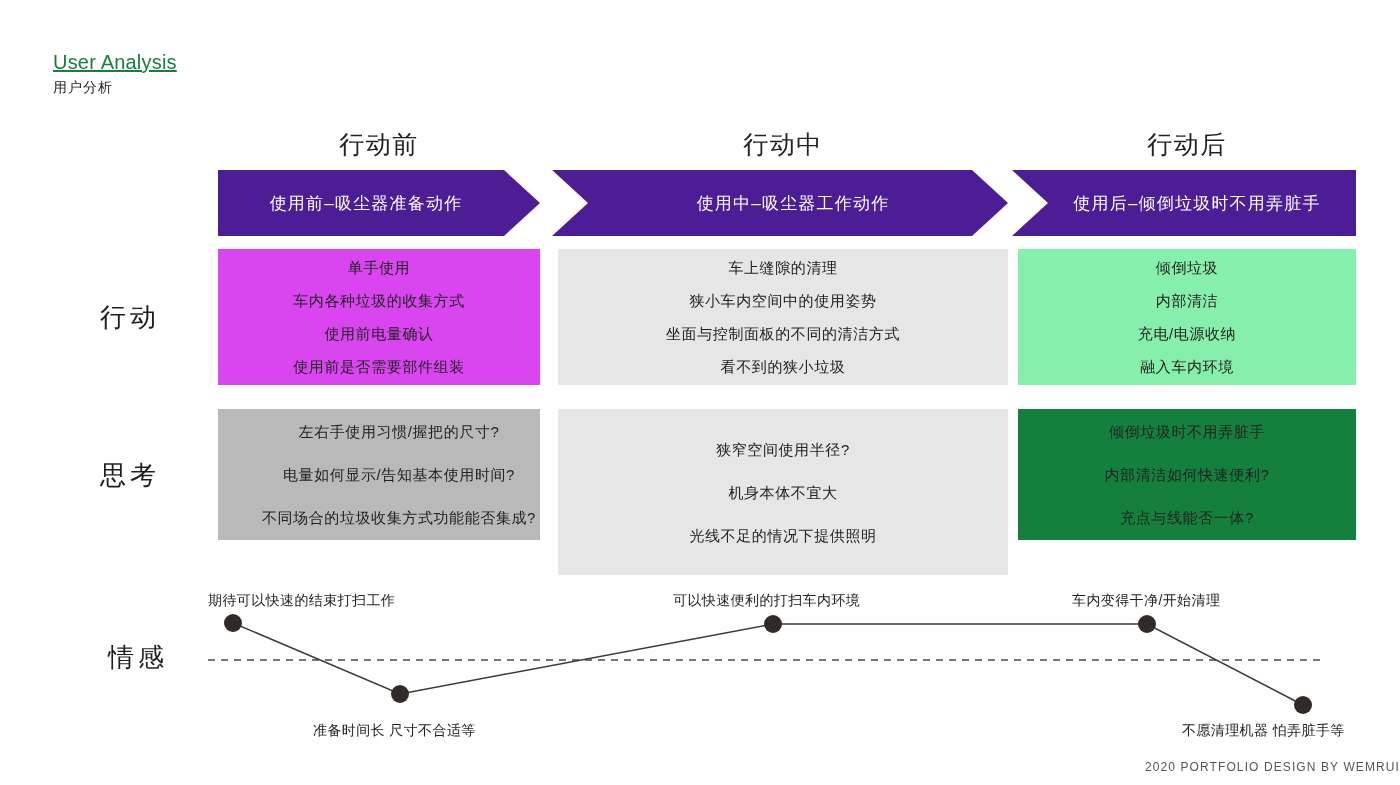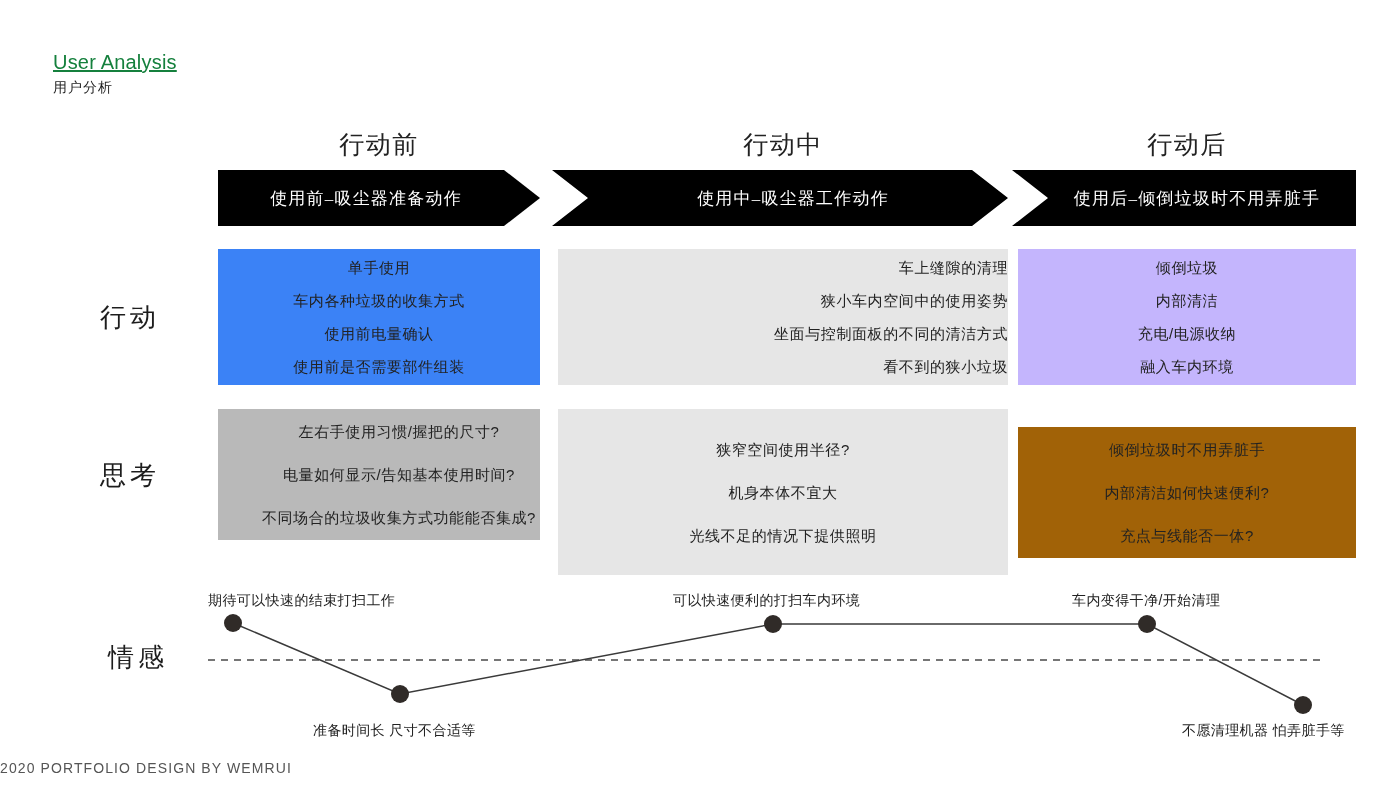--- a/index.html
+++ b/index.html
@@ -46,27 +46,26 @@
     color: #222222;
     letter-spacing: 1.5px;
     text-align: center;
     white-space: nowrap;
   }
 
   
   .banner {
     position: absolute;
     top: 170px;
-    height: 56px;
-    background: #000000;
+    height: 66px;
+    background: #4c1d95;
     display: flex;
     align-items: center;
     justify-content: center;
     box-sizing: border-box;
-    font-family: Liberation Serif, serif;
   }
   .banner .banner-label {
     font-size: 17px;
     color: #ffffff;
     letter-spacing: 1.2px;
     white-space: nowrap;
   }
   .banner.first {
     -webkit-clip-path: polygon(0 0, calc(100% - 36px) 0, 100% 50%, calc(100% - 36px) 100%, 0 100%);
     clip-path: polygon(0 0, calc(100% - 36px) 0, 100% 50%, calc(100% - 36px) 100%, 0 100%);
@@ -138,22 +137,22 @@
     white-space: nowrap;
     line-height: 1;
   }
 
   
   #footer {
     position: absolute;
     left: 0;
     top: 760px;
     width: 1400px;
-    text-align: left;
-    font-size: 14px;
+    text-align: right;
+    font-size: 12px;
     letter-spacing: 1.1px;
     color: #555555;
   }
 </style>
 </head>
 <body>
 
 <div id="header">
   <div class="en">User Analysis</div>
   <div class="cn">用户分析</div>
@@ -170,50 +169,50 @@
   <span class="banner-label">使用中–吸尘器工作动作</span>
 </div>
 <div class="banner last" style="left:1012px; width:344px;">
   <span class="banner-label">使用后–倾倒垃圾时不用弄脏手</span>
 </div>
 
 <div class="row-label" id="label-action">行动</div>
 <div class="row-label" id="label-think">思考</div>
 <div class="row-label" id="label-emotion">情感</div>
 
-<div class="cell rows4 tone-dark" style="left: 218px; top: 249px; width: 322px; height: 136px; background: #3b82f6;">
+<div class="cell rows4 tone-dark" style="left: 218px; top: 249px; width: 322px; height: 136px; background: #d946ef;">
   <div class="line">单手使用</div>
   <div class="line">车内各种垃圾的收集方式</div>
   <div class="line">使用前电量确认</div>
   <div class="line">使用前是否需要部件组装</div>
 </div>
-<div class="cell rows4 tone-mid" style="left: 558px; top: 249px; width: 450px; height: 136px; background: rgb(230, 230, 230); align-items: flex-end;">
+<div class="cell rows4 tone-mid" style="left: 558px; top: 249px; width: 450px; height: 136px; background: rgb(230, 230, 230);">
   <div class="line">车上缝隙的清理</div>
   <div class="line">狭小车内空间中的使用姿势</div>
   <div class="line">坐面与控制面板的不同的清洁方式</div>
   <div class="line">看不到的狭小垃圾</div>
 </div>
-<div class="cell rows4 tone-light" style="left: 1018px; top: 249px; width: 338px; height: 136px; background: #c4b5fd;">
+<div class="cell rows4 tone-light" style="left: 1018px; top: 249px; width: 338px; height: 136px; background: #86efac;">
   <div class="line">倾倒垃圾</div>
   <div class="line">内部清洁</div>
   <div class="line">充电/电源收纳</div>
   <div class="line">融入车内环境</div>
 </div>
 
 <div class="cell rows3 tone-dark" style="left: 218px; top: 409px; width: 322px; height: 131px; background: rgb(185, 185, 185); padding-left: 40px;">
   <div class="line">左右手使用习惯/握把的尺寸?</div>
   <div class="line">电量如何显示/告知基本使用时间?</div>
   <div class="line">不同场合的垃圾收集方式功能能否集成?</div>
 </div>
 <div class="cell rows3 tone-mid" style="left: 558px; top: 409px; width: 450px; height: 166px; background: rgb(230, 230, 230);">
   <div class="line">狭窄空间使用半径?</div>
   <div class="line">机身本体不宜大</div>
   <div class="line">光线不足的情况下提供照明</div>
 </div>
-<div class="cell rows3 tone-light" style="left: 1018px; top: 427px; width: 338px; height: 131px; background: #a16207;">
+<div class="cell rows3 tone-light" style="left: 1018px; top: 409px; width: 338px; height: 131px; background: #15803d;">
   <div class="line">倾倒垃圾时不用弄脏手</div>
   <div class="line">内部清洁如何快速便利?</div>
   <div class="line">充点与线能否一体?</div>
 </div>
 
 <div id="emotion-chart">
   <svg id="emotion-svg" width="1400" height="185" viewBox="0 0 1400 185">
       <line x1="208" y1="95" x2="1320" y2="95" stroke="#4a4a4a" stroke-width="1.4" stroke-dasharray="7 6"></line>
       <polyline points="233,58 400,129 773,59 1147,59 1303,140" fill="none" stroke="#3a3a3a" stroke-width="1.5"></polyline>
       <circle cx="233" cy="58" r="9" fill="#302b28"></circle>

